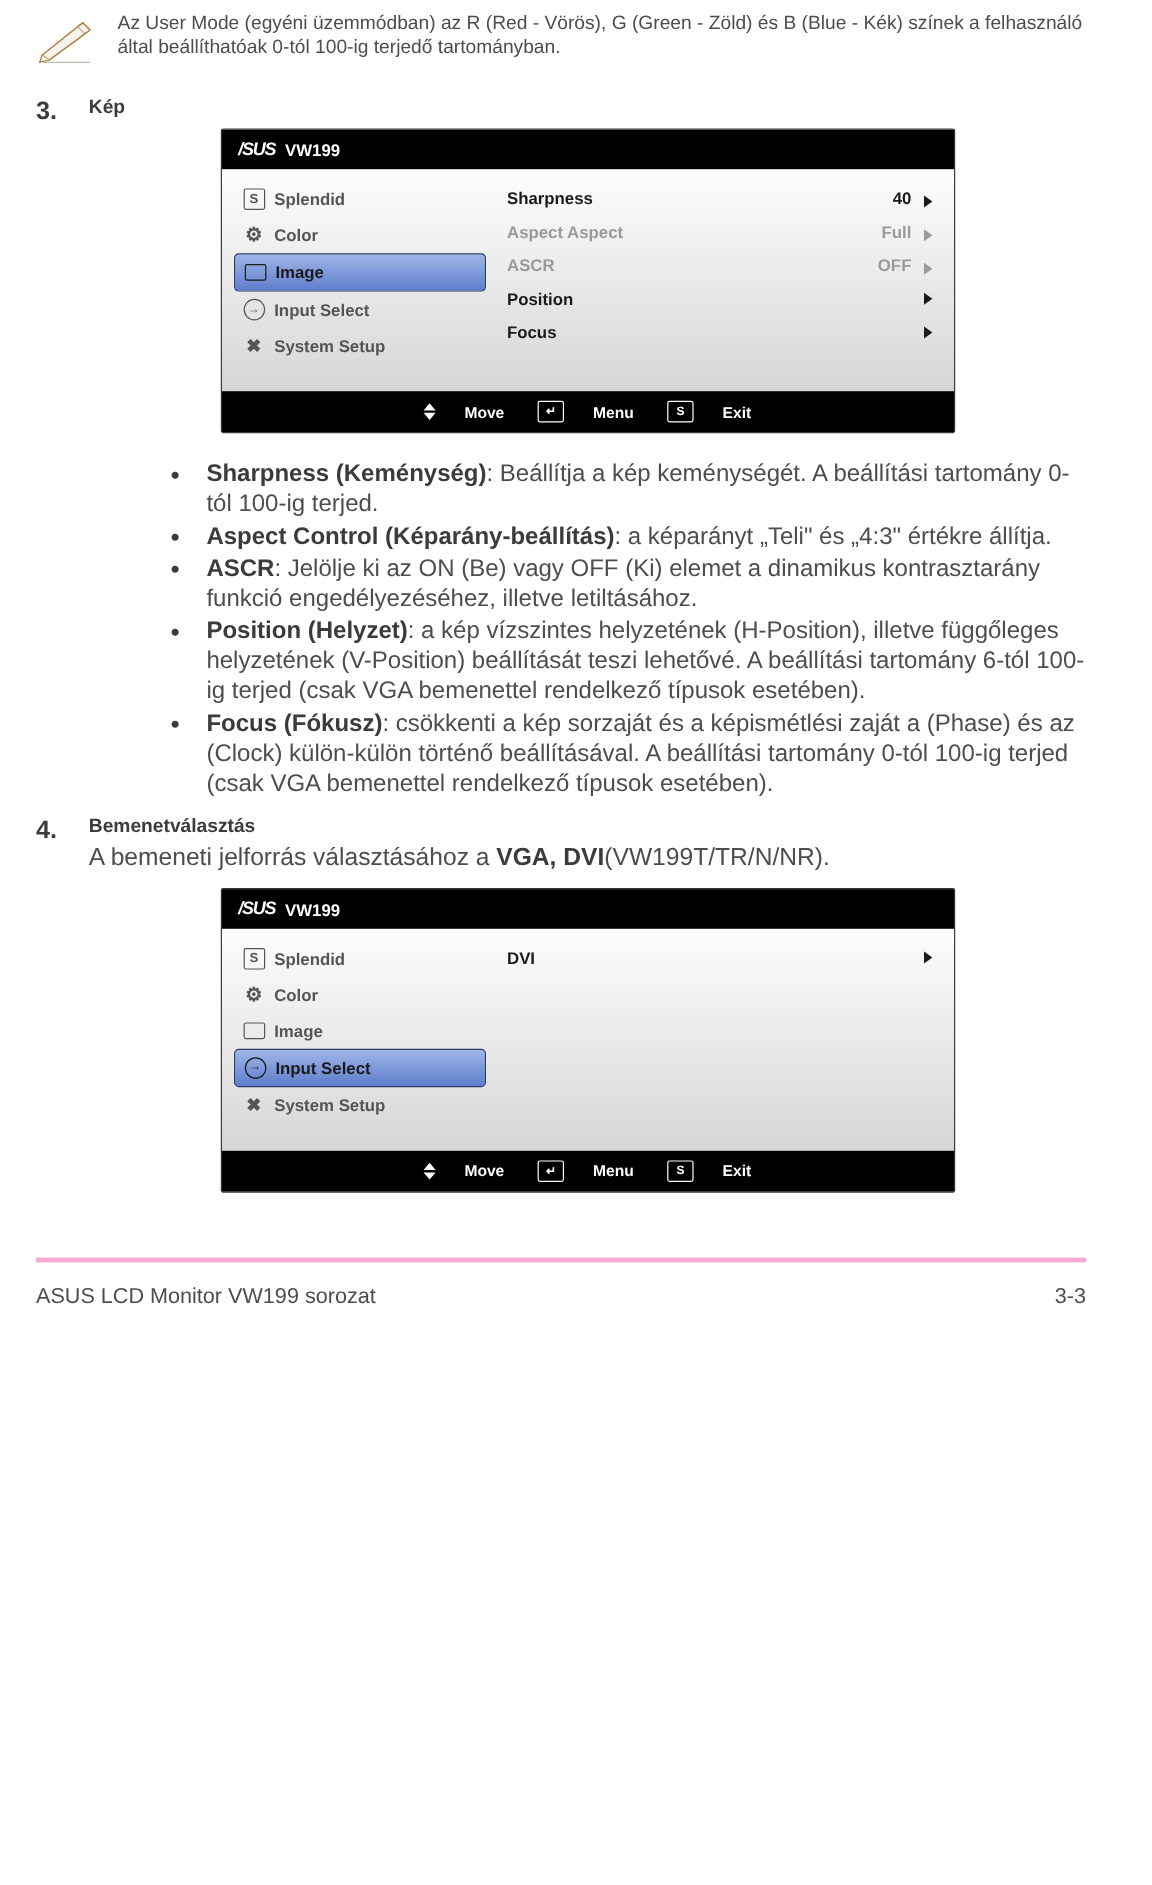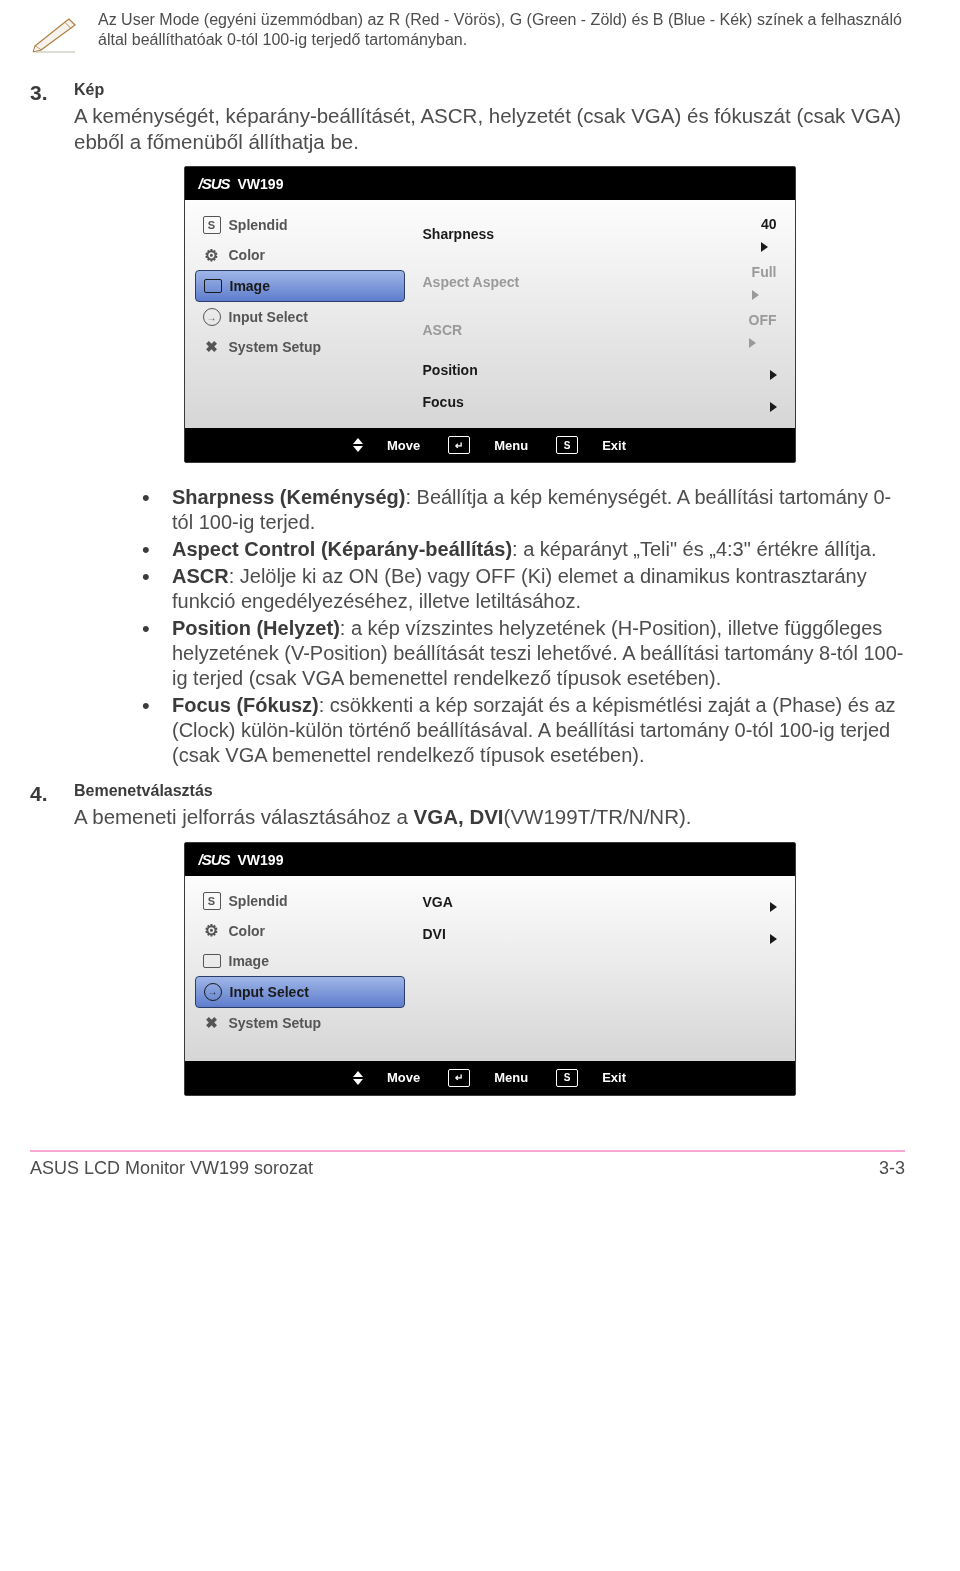--- a/index.html
+++ b/index.html
@@ -138,21 +138,21 @@
   .osd-row {
     display:flex;
     justify-content:space-between;
     align-items:center;
     padding: 6px 4px;
     font-weight:bold;
     font-size:14px;
     color:#1a1a1a;
   }
   .osd-row.disabled { color:#9a9a9a; }
-  .osd-val { display:flex; align-items:flex-start; gap:10px;flex-direction:column; }
+  .osd-val { display:flex; align-items:flex-end; gap:10px; }
   .tri {
     width:0;height:0;border-top:5px solid transparent;border-bottom:5px solid transparent;border-left:7px solid currentColor;
   }
   .osd-footer {
     display:flex;
     justify-content:center;
     align-items:center;
     gap:28px;
     padding:8px 0;
     color:#fff;
@@ -169,23 +169,23 @@
     border:1px solid #fff; border-radius:2px;
     font-size:10px;
   }
   .updown {
     display:flex;flex-direction:column;align-items:center;
   }
   .uptr {width:0;height:0;border-left:5px solid transparent;border-right:5px solid transparent;border-bottom:6px solid #fff;}
   .dntr {width:0;height:0;border-left:5px solid transparent;border-right:5px solid transparent;border-top:6px solid #fff;margin-top:2px;}
 
   .page-footer {
-    border-top: 2px solid #f9a8d4;
+    border-top: 4px solid #f9a8d4;
     margin: 40px 0 0 0;
-    padding-top: 6px;
+    padding-top: 18px;
     display:flex;
     justify-content:space-between;
     font-size:18px;
     color:#4d4d4d;
   }
   .asus-logo { font-family: Arial; font-style: italic; font-weight: bold; letter-spacing: -1px; font-size:15px; color:#fff; }
   .pen-svg path { stroke:#b07c3d; fill:#f6f3ee; }
 </style>
 </head>
 <body>
@@ -201,21 +201,20 @@
         <line x1="5" y1="36" x2="44" y2="36" stroke="#bba" stroke-width="1"></line>
       </svg>
     </div>
     <div class="note-text">Az User Mode (egyéni üzemmódban) az R (Red - Vörös), G (Green - Zöld) és B (Blue - Kék) színek a felhasználó által beállíthatóak 0-tól 100-ig terjedő tartományban.</div>
   </div>
 
   <div class="num-row">
     <div class="num-col">3.</div>
     <div class="body-col">
       <h2>Kép</h2>
-      <p>A keménységét, képarány-beállításét, ASCR, helyzetét (csak VGA) és fókuszát (csak VGA) ebből a főmenüből állíthatja be.</p>
 
       <div class="osd">
         <div class="osd-header">
           <span class="asus-logo">/SUS</span>
           <span>VW199</span>
         </div>
         <div class="osd-body">
           <div class="osd-left" id="osd1-left">
               <div class="osd-item">
                 <span class="osd-icon">
@@ -304,21 +303,21 @@
             </div>
         </div>
       </div>
     </div>
   </div>
 
   <ul class="bullets" id="bullets3">
       <li><span class="bt">Sharpness (Keménység)</span><span>: Beállítja a kép keménységét. A beállítási tartomány 0-tól 100-ig terjed.</span></li>
       <li><span class="bt">Aspect Control (Képarány-beállítás)</span><span>: a képarányt „Teli" és „4:3" értékre állítja.</span></li>
       <li><span class="bt">ASCR</span><span>: Jelölje ki az ON (Be) vagy OFF (Ki) elemet a dinamikus kontrasztarány funkció engedélyezéséhez, illetve letiltásához.</span></li>
-      <li><span class="bt">Position (Helyzet)</span><span>: a kép vízszintes helyzetének (H-Position), illetve függőleges helyzetének (V-Position) beállítását teszi lehetővé. A beállítási tartomány 8-tól 100-ig terjed (csak VGA bemenettel rendelkező típusok esetében).</span></li>
+      <li><span class="bt">Position (Helyzet)</span><span>: a kép vízszintes helyzetének (H-Position), illetve függőleges helyzetének (V-Position) beállítását teszi lehetővé. A beállítási tartomány 6-tól 100-ig terjed (csak VGA bemenettel rendelkező típusok esetében).</span></li>
       <li><span class="bt">Focus (Fókusz)</span><span>: csökkenti a kép sorzaját és a képismétlési zaját a (Phase) és az (Clock) külön-külön történő beállításával. A beállítási tartomány 0-tól 100-ig terjed (csak VGA bemenettel rendelkező típusok esetében).</span></li>
     </ul>
 
   <div class="num-row">
     <div class="num-col">4.</div>
     <div class="body-col">
       <h2>Bemenetválasztás</h2>
       <p>
         <span>A bemeneti jelforrás választásához a </span><span class="strong">VGA, DVI</span><span>(VW199T/TR/N/NR).</span>
       </p>
@@ -356,27 +355,20 @@
               </div>
               <div class="osd-item">
                 <span class="osd-icon">
                   <span style="font-size:15px;">✖</span>
                 </span>
                 <span>System Setup</span>
               </div>
             </div>
           <div class="osd-right" id="osd2-right">
               <div class="osd-row">
-                <span>VGA</span>
-                <span class="osd-val">
-                  <span></span>
-                  <span class="tri"></span>
-                </span>
-              </div>
-              <div class="osd-row">
                 <span>DVI</span>
                 <span class="osd-val">
                   <span></span>
                   <span class="tri"></span>
                 </span>
               </div>
             </div>
         </div>
         <div class="osd-footer">
           <div class="mini">

